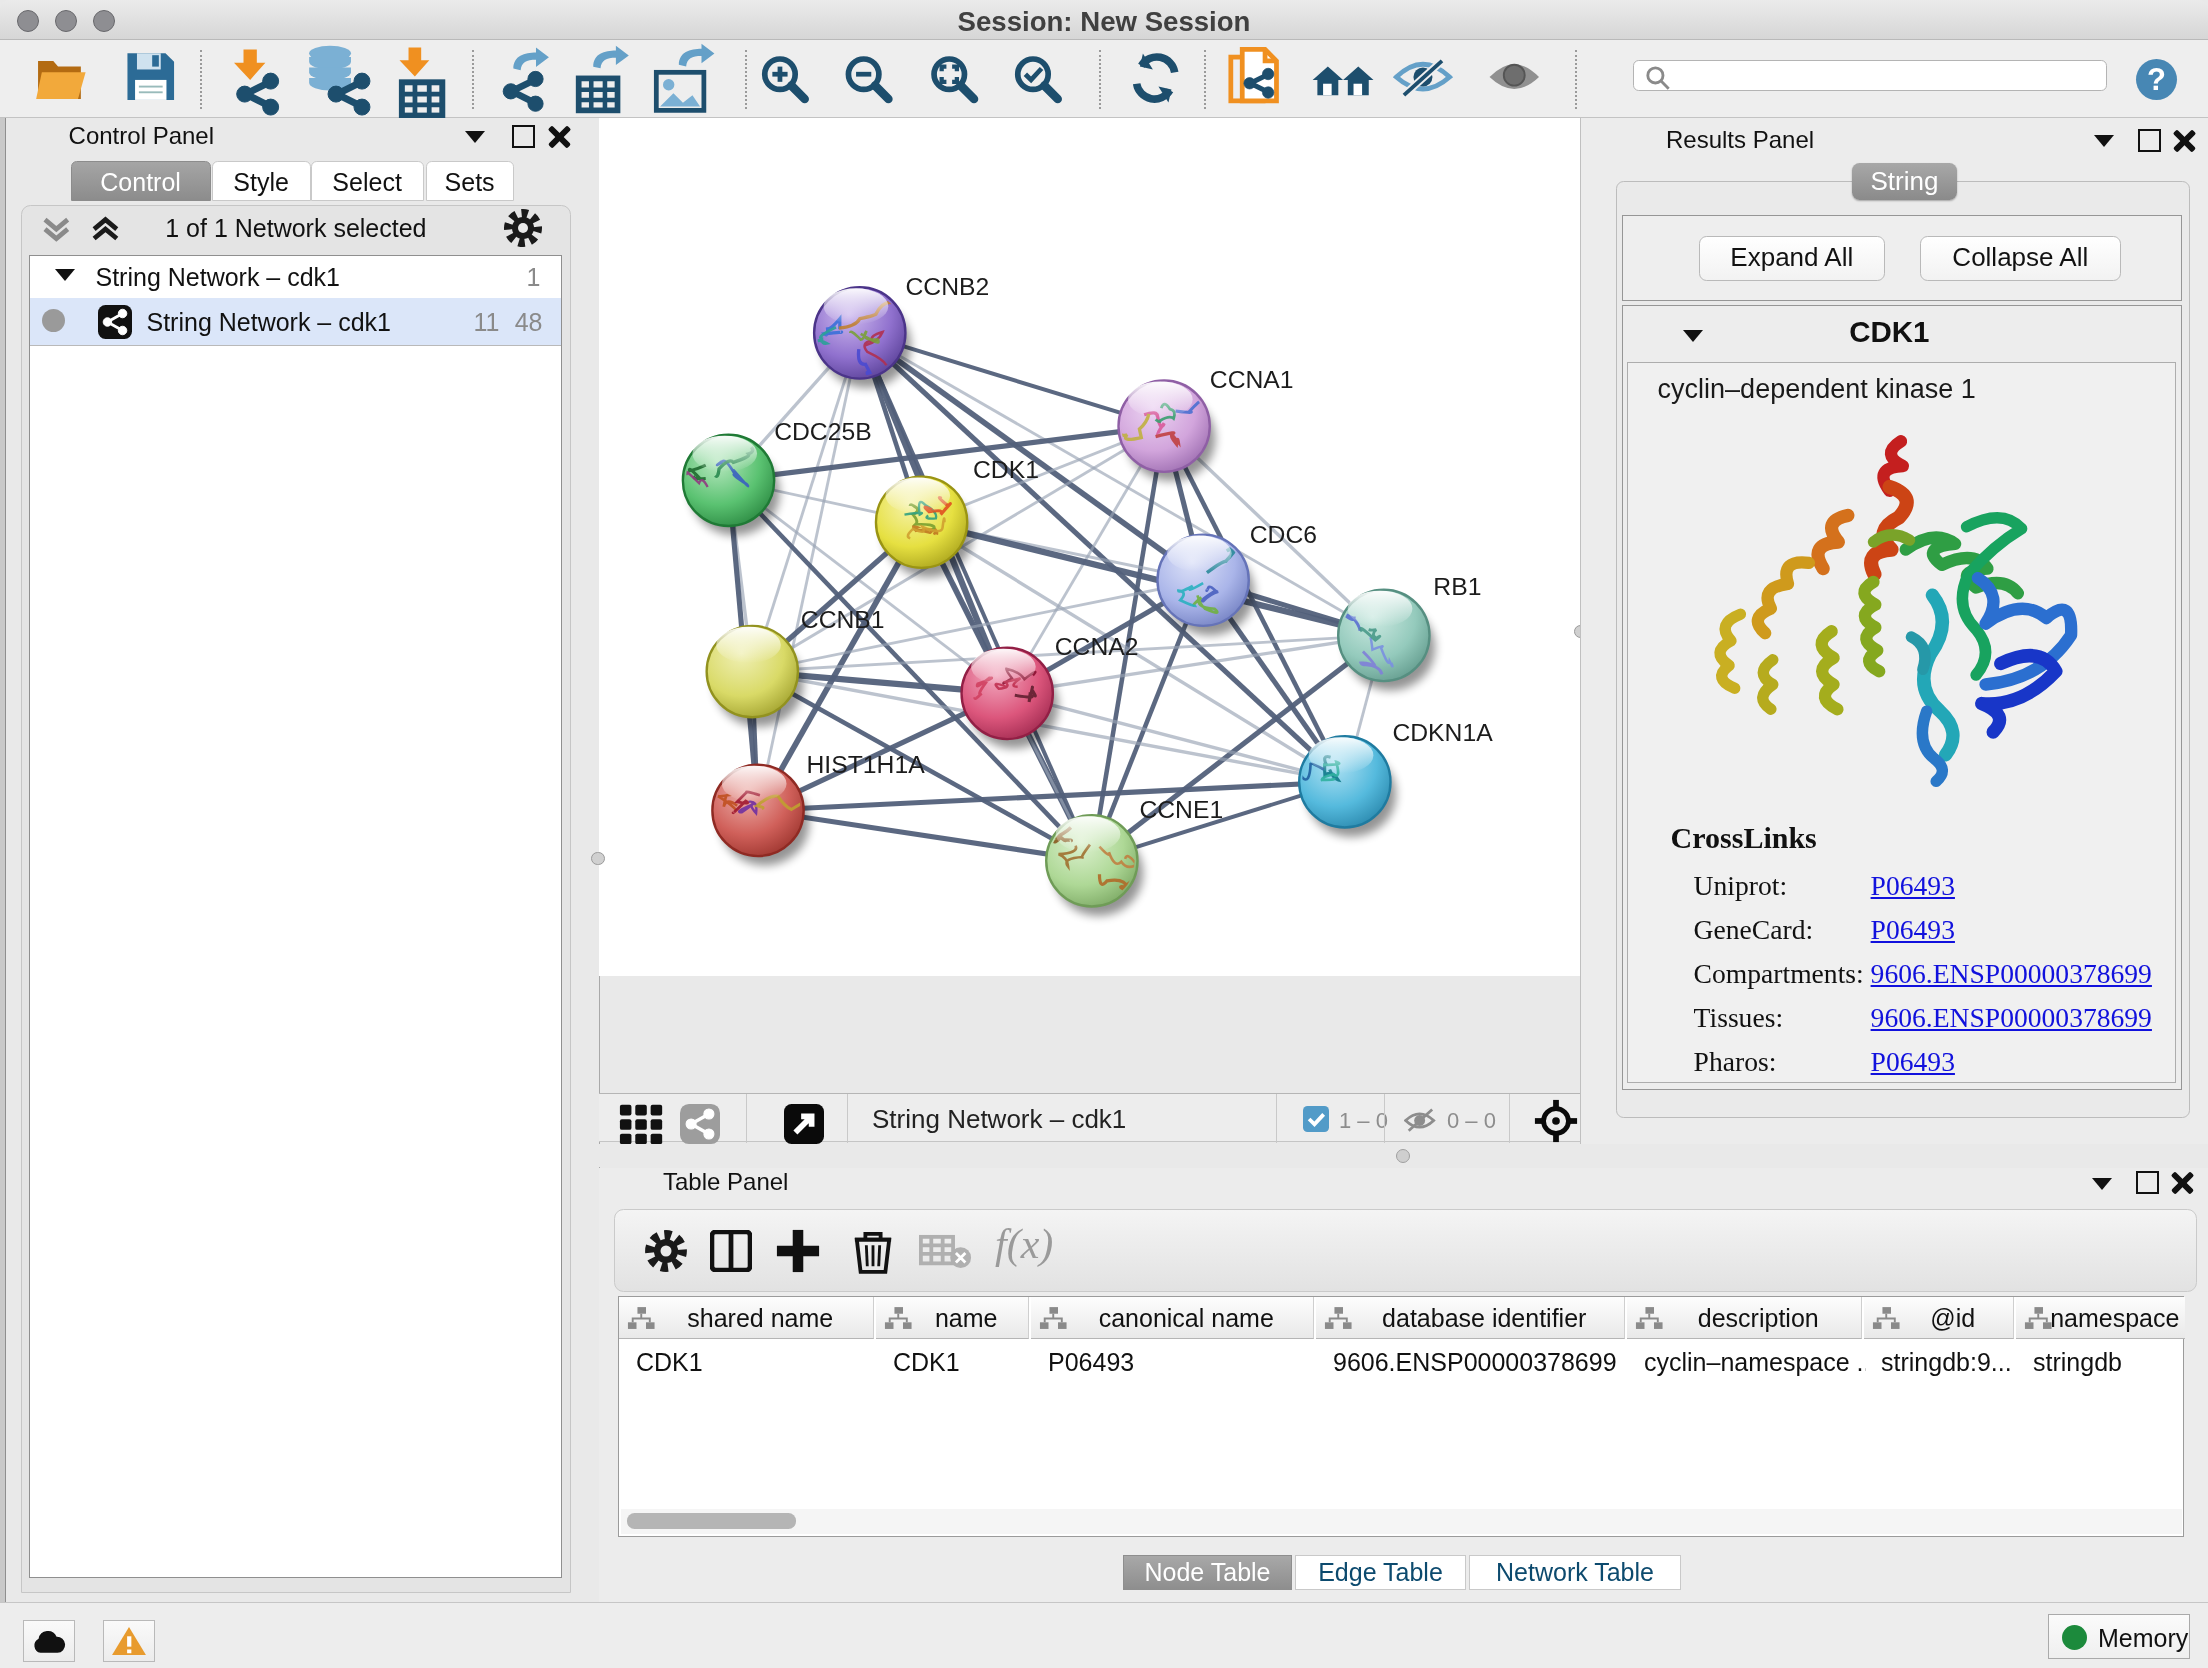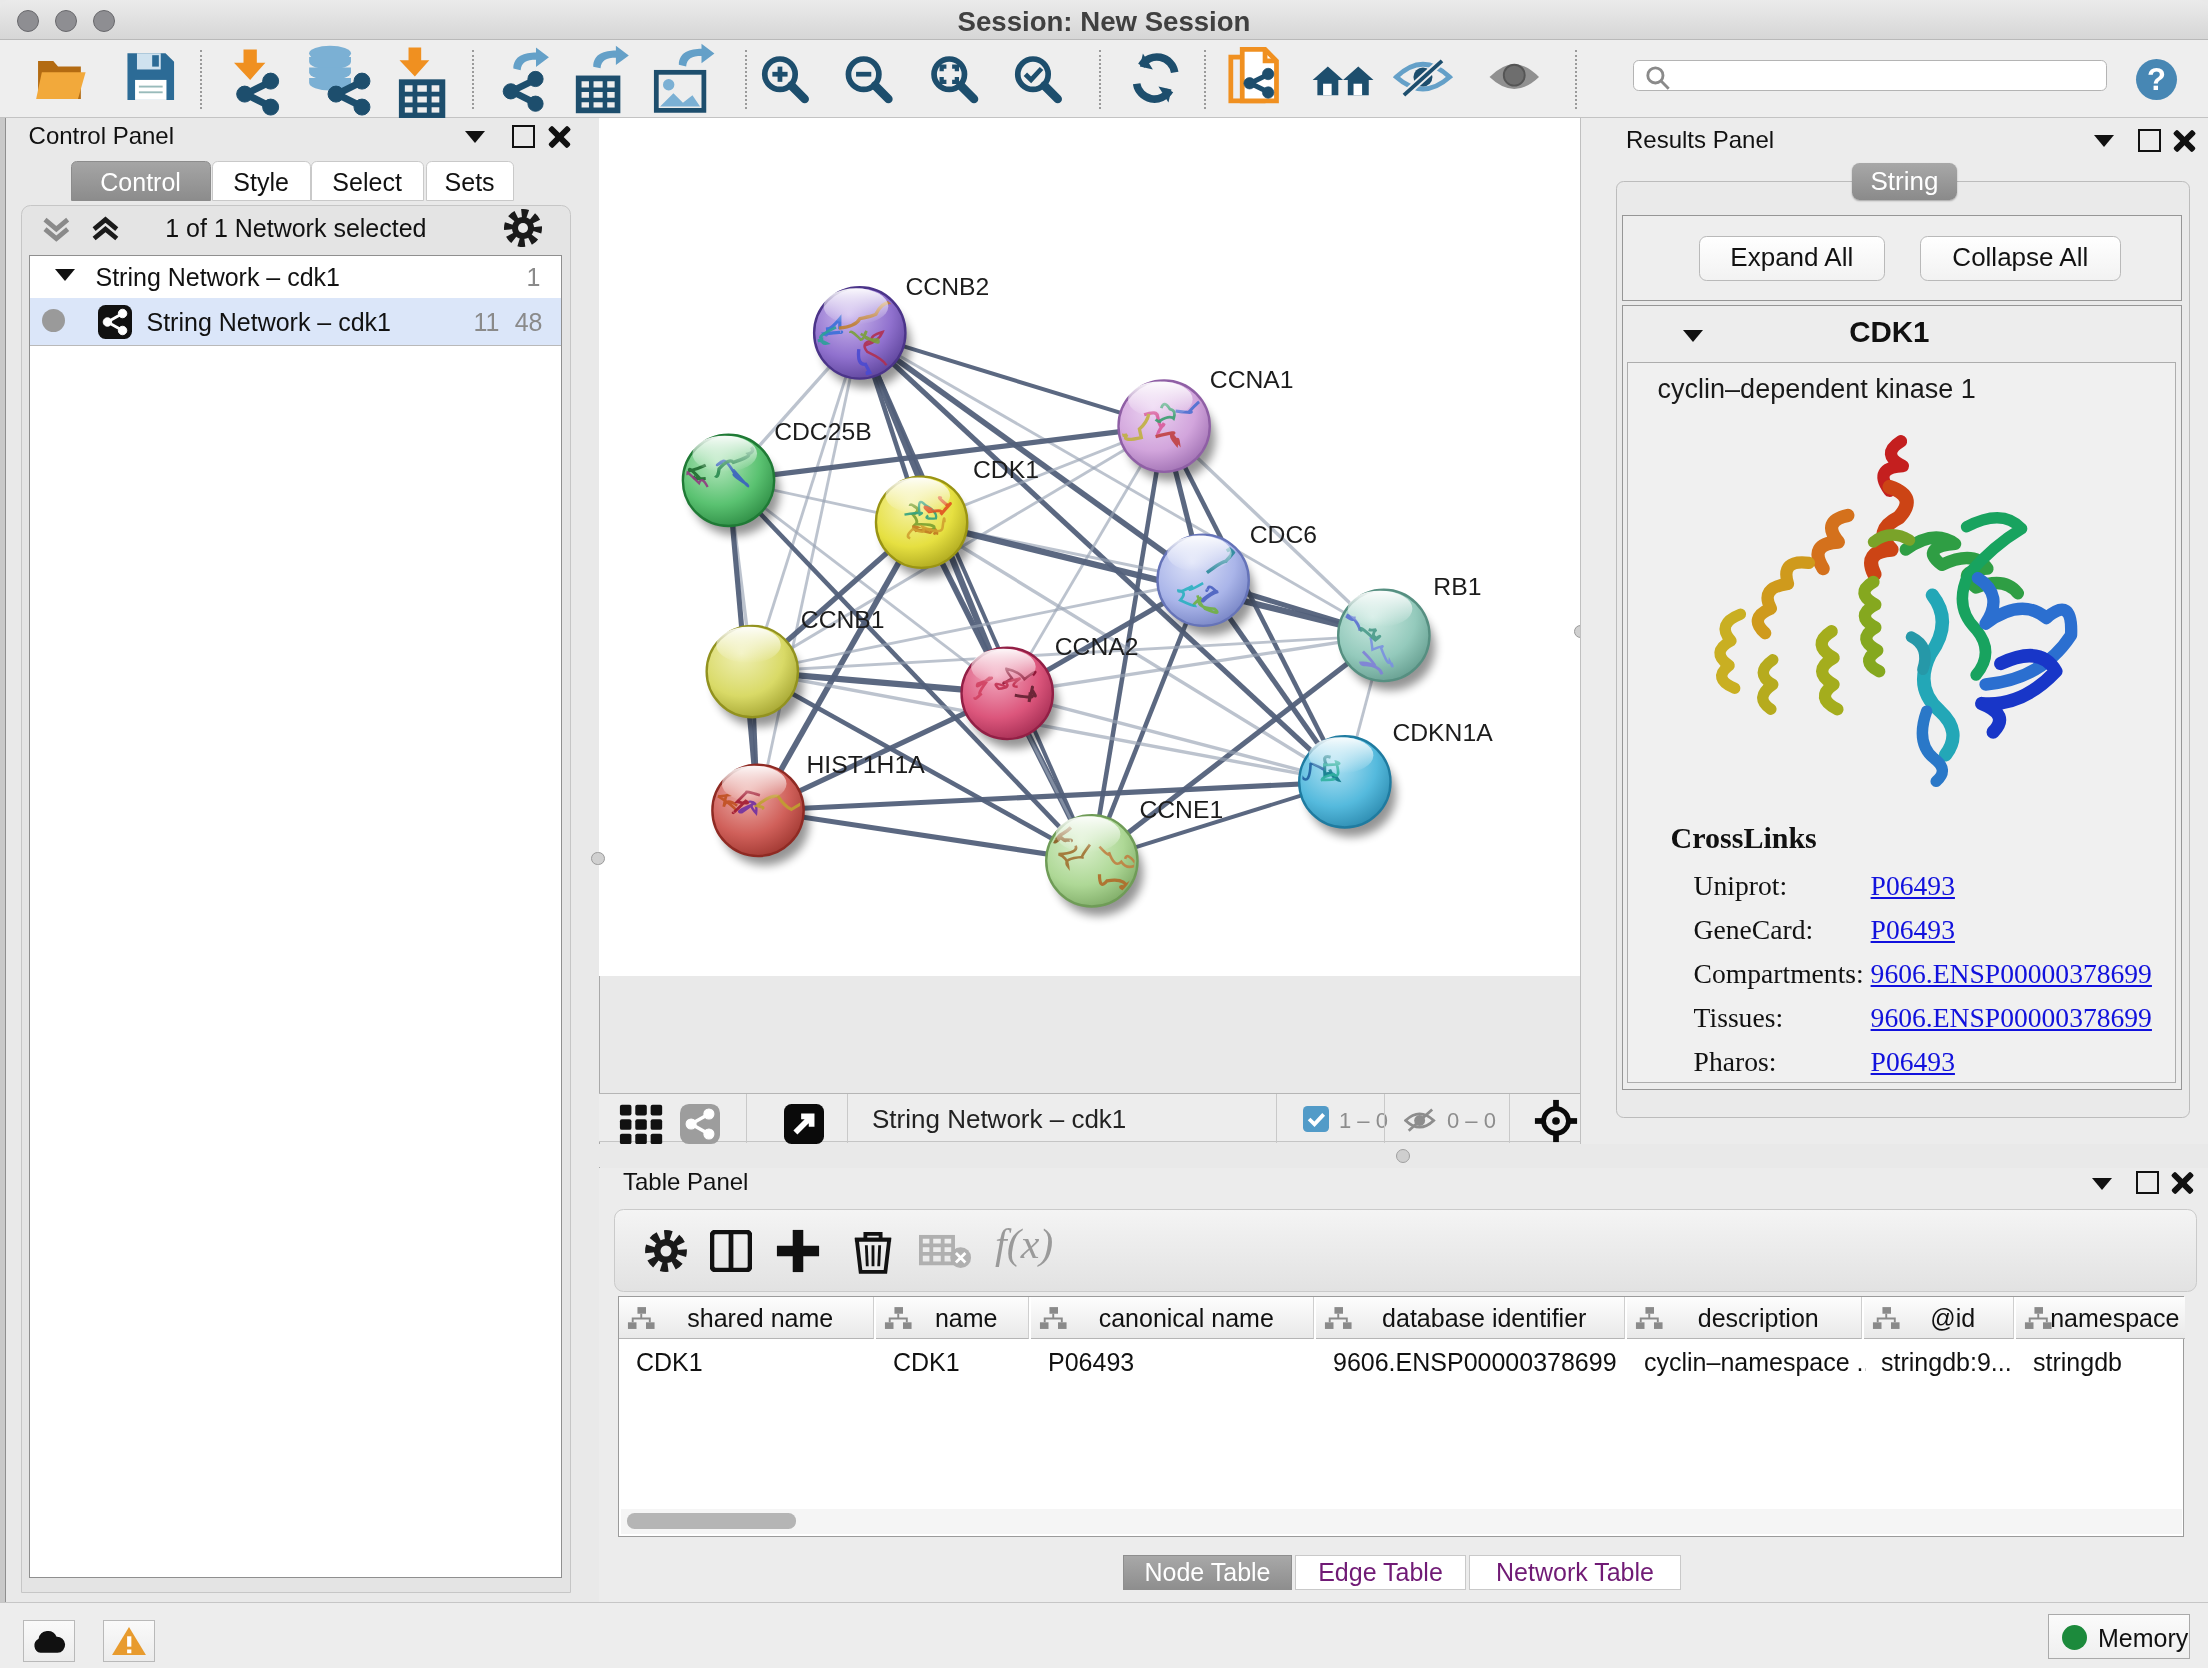--- a/index.html
+++ b/index.html
@@ -16,21 +16,21 @@
 .tsep { position:absolute; top:9.5px; height:59px; width:0;
   border-left:2.9px dotted #9a9a9a; }
 .searchbox { position:absolute; left:1633px; top:20px; width:474px; height:31px;
   background:#fff; border:1.9px solid #b4b4b4; border-radius:5.7px; }
 .help { position:absolute; left:2136px; top:19px; width:41px; height:41px;
   border-radius:50%; background:#4787b4; color:#fff; font-size:31px; font-weight:bold;
   text-align:center; line-height:41px; }
 .leftsliver { left:0; top:118px; width:5.7px; height:1484px; background:#c9c9c9;
   border-right:1.9px solid #8f8f8f; }
 
-.phead { font-size:24px; color:#111; }
+.phead { font-size:24px; color:#111;margin-left:40px; }
 .tri-d { width:0; height:0; border-left:10.5px solid transparent;
   border-right:10.5px solid transparent; border-top:12.4px solid #111; display:inline-block; }
 .sqr { width:23px; height:23px; border:2.9px solid #111; display:inline-block; }
 .xx { position:relative; width:25px; height:25px; display:inline-block; }
 .xx:before,.xx:after { content:""; position:absolute; left:-1px; top:10.5px; width:27px;
   height:5.7px; background:#111; border-radius:1.9px; }
 .xx:before { transform:rotate(45deg);} .xx:after { transform:rotate(-45deg);}
 
 .cpanel { left:7.6px; top:118px; width:592px; height:1484px; background:#e9e9e9;
   border-right:1.9px solid #a9a9a9; }
@@ -74,21 +74,21 @@
 .tpanel { left:599px; top:1168px; width:1609px; height:434px; background:#ececec; }
 .ttoolbar { position:absolute; left:15px; top:41px; width:1583px; height:83px;
   background:linear-gradient(#f4f4f4,#e2e2e2); border:1px solid #cacaca; border-radius:9.5px;text-align:center; }
 .tbl { position:absolute; left:19px; top:128px; width:1566px; height:241px;
   background:#fff; border:1.9px solid #9b9b9b; }
 .th { position:absolute; top:0; height:42px; background:linear-gradient(#fdfdfd,#e9e9e9);
   border-right:1.9px solid #cfcfcf; border-bottom:1.9px solid #b5b5b5; font-size:25px; color:#111; }
 .td { position:absolute; top:44px; height:34px; font-size:25px; color:#111;
   white-space:nowrap; overflow:hidden; }
 .btab { position:absolute; top:387px; height:35px; background:#fff; border:1px solid #c9c9c9;
-  font-size:25px; color:#701a75; text-align:center; line-height:33px; }
+  font-size:25px; color:#0c4a6e; text-align:center; line-height:33px; }
 .statusbar { left:0; top:1602px; width:2208px; height:67px; background:#ededed;
   border-top:1.9px solid #c6c6c6; }
 .sbtn { position:absolute; top:17px; width:52px; height:42px; background:linear-gradient(#fafafa,#ececec);
   border:1.9px solid #b9b9b9; text-align:center; }
 </style></head>
 <body>
 
 <div class="abs titlebar">
   <div class="tl" style="left:17px"></div>
   <div class="tl" style="left:55px"></div>

